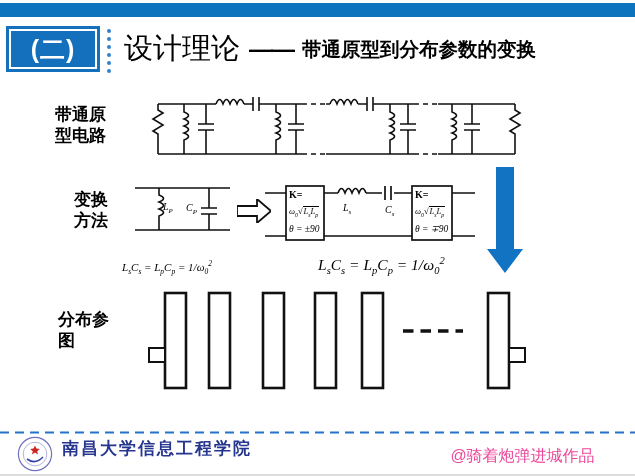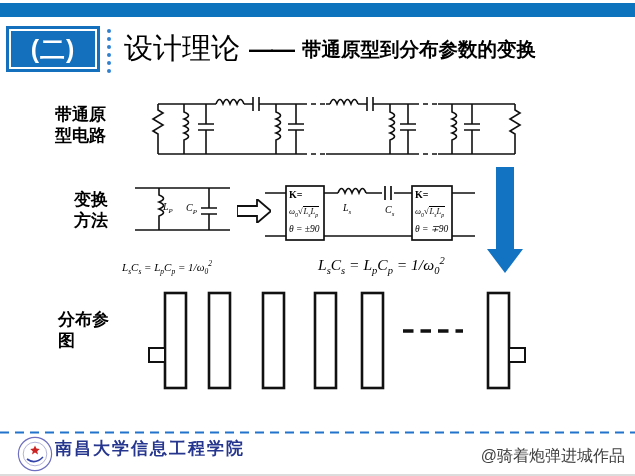--- a/index.html
+++ b/index.html
@@ -29,21 +29,21 @@
   
   .inv-box{display:flex;flex-direction:column;justify-content:space-between;padding:2px 2px;box-sizing:border-box;}
   .inv-k{font-family:"Liberation Serif",serif;font-size:10px;font-weight:bold;}
   .inv-expr{font-size:8.5px;}
   .inv-theta{font-size:9.5px;}
   .eq-small{font-size:11px;}
   .eq-large{font-size:15.5px;}
   
   .cnname{font-family:"Liberation Serif",serif;font-weight:bold;font-size:17px;color:#26368f;letter-spacing:2px;}
   .enname{font-family:"Liberation Serif",serif;font-size:14.5px;color:#223a78;}
-  .watermark{font-size:16px;color:#404040;width:205px;text-align:right;}
+  .watermark{font-size:16px;color:#ec4899;width:205px;text-align:center;}
   .bottomline{left:0;top:474px;width:635px;height:2px;background:#dcdcdc;}
   svg{display:block;}
 </style>
 </head>
 <body>
 
 <div class="slide">
 
   <div class="abs topbar"></div>
 
@@ -157,17 +157,17 @@
     <line x1="0" y1="1.5" x2="635" y2="1.5" stroke="#2173cb" stroke-width="2" stroke-dasharray="9 6"></line>
   </svg>
 
   <svg class="abs" style="left:17px;top:436px;" width="36" height="36" viewBox="0 0 36 36">
     <circle cx="18" cy="18" r="16.6" fill="#fff" stroke="#7070c0" stroke-width="1.2"></circle>
     <circle cx="18" cy="18" r="11.8" fill="none" stroke="#a0a0d0" stroke-width="0.8"></circle>
     <polygon points="18,9.5 19.4,12.6 22.8,12.9 20.2,15.2 21,18.4 18,16.6 15,18.4 15.8,15.2 13.2,12.9 16.6,12.6" fill="#cc2222"></polygon>
     <path d="M10 23 Q18 29 26 21" fill="none" stroke="#3344aa" stroke-width="1.6"></path>
   </svg>
 
-  <span class="abs cnname" style="left:55px;top:437px;">南昌大学信息工程学院</span>
+  <span class="abs cnname" style="left:62px;top:437px;">南昌大学信息工程学院</span>
   <span class="abs watermark" style="left:420px;top:446px;">@骑着炮弹进城作品</span>
 
   <div class="abs bottomline"></div>
 </div>
 
 </body></html>

